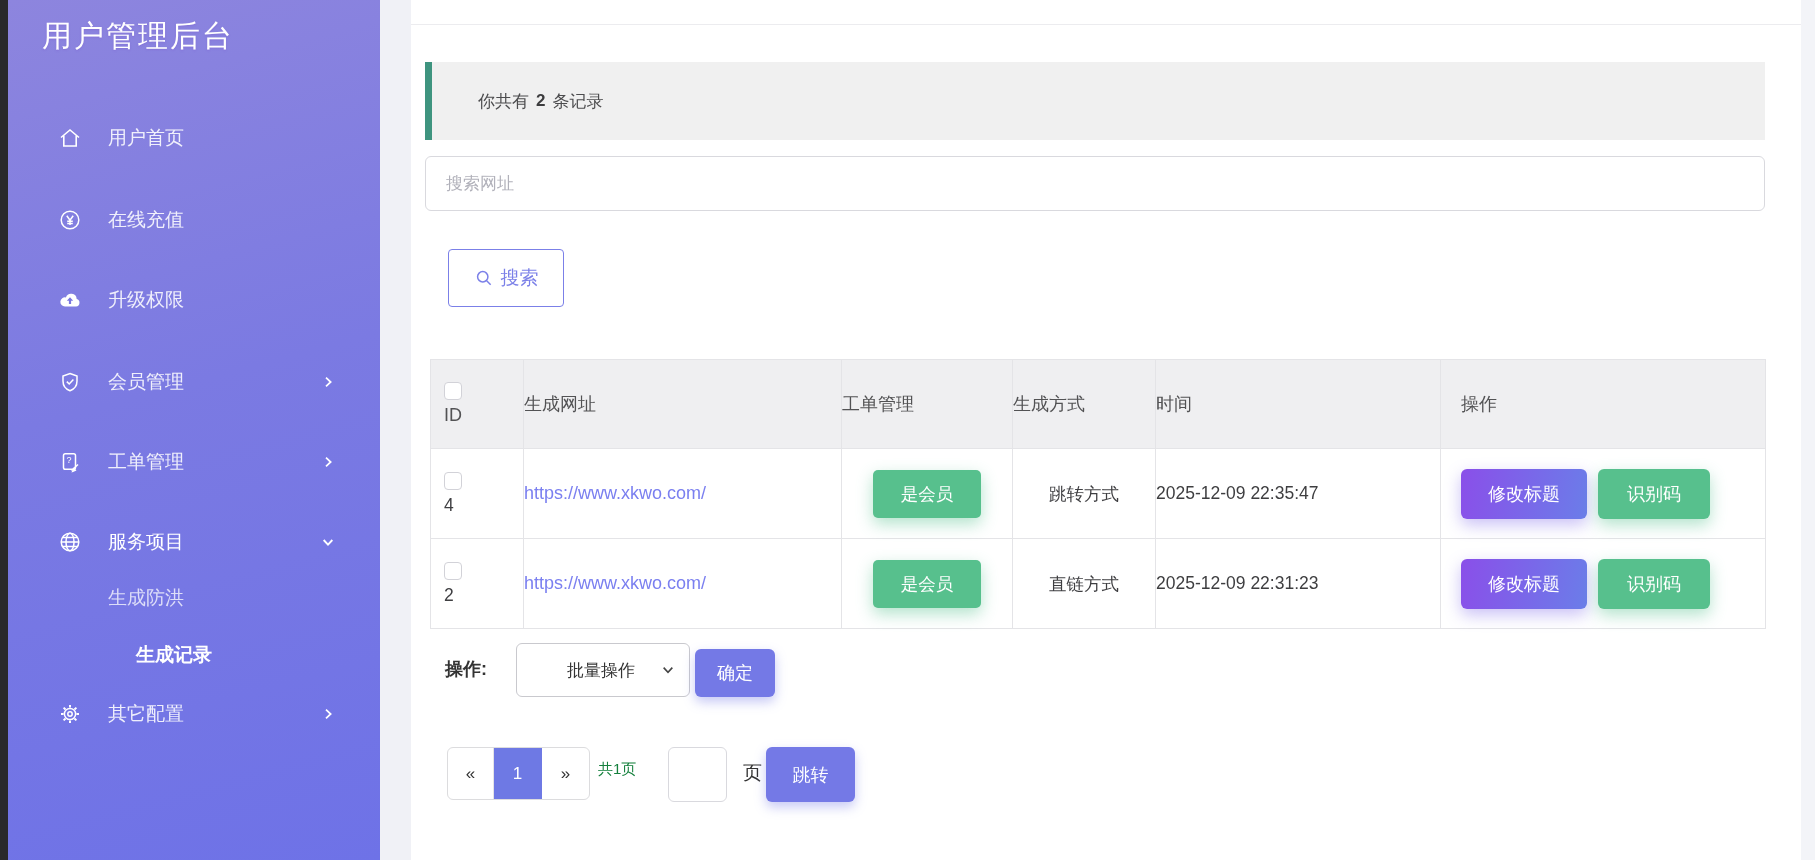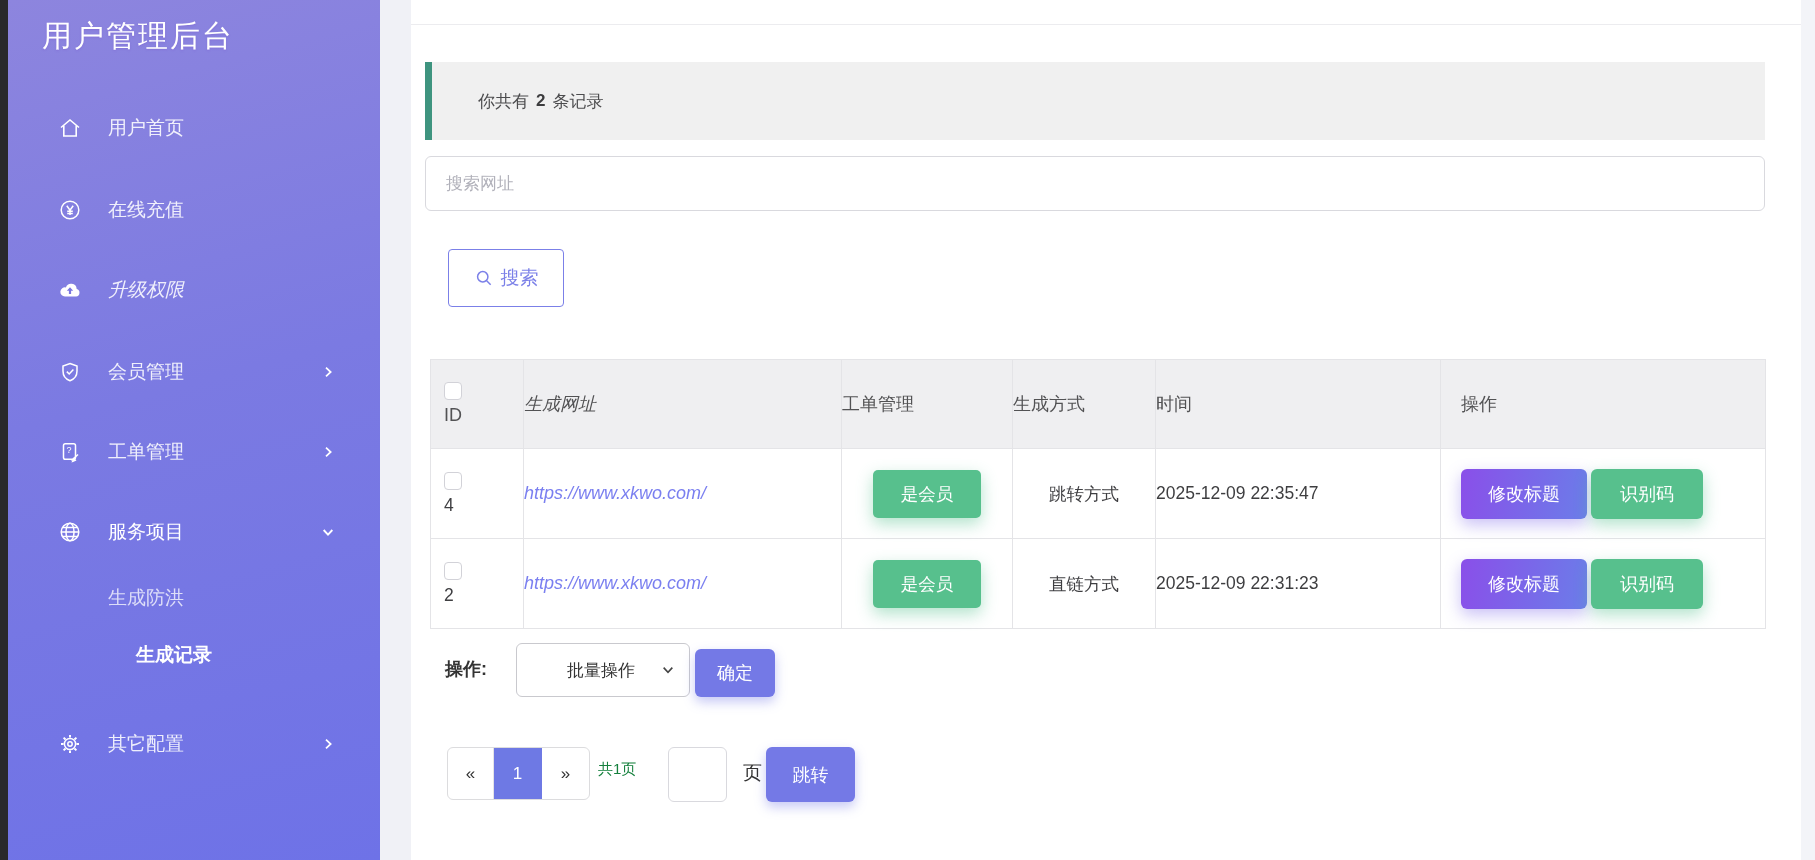--- a/index.html
+++ b/index.html
@@ -9,21 +9,21 @@
 
   
   .edge-strip { position:absolute; left:0; top:0; width:8px; height:860px; background:#29292b; }
 
   
   .sidebar { position:absolute; left:8px; top:0; width:372px; height:860px;
              background:linear-gradient(165deg,#8d85de 0%,#7b7ae2 45%,#6e72e7 100%); }
   .sb-title { position:absolute; left:34px; top:16px; font-size:30px; color:#ffffff;
               letter-spacing:2px; font-weight:400; text-shadow:0 1px 2px rgba(120,80,200,.35); }
   .sb-item { position:absolute; left:0; width:372px; height:32px; display:flex; align-items:center;
-             color:rgba(255,255,255,.88); font-size:19px; cursor:pointer; }
+             color:rgba(255,255,255,.88); font-size:19px; cursor:pointer;margin-top:10px; }
   .sb-item .ic { position:absolute; left:50px; width:24px; height:24px; }
   .sb-item .lbl { position:absolute; left:100px; }
   .sb-item .chev { position:absolute; right:44px; width:16px; height:16px; }
   .sb-sub { position:absolute; left:0; width:328px; height:30px; display:flex; align-items:center;
             color:rgba(255,255,255,.75); font-size:19px; cursor:pointer; }
   .sb-sub .lbl { position:absolute; left:100px; }
   .sb-sub.active { color:#ffffff; font-weight:700;margin-left:28px; }
 
   
   .gap-strip { position:absolute; left:380px; top:0; width:31px; height:860px; background:#f0f1f6; }
@@ -47,31 +47,31 @@
                 display:flex; align-items:center; justify-content:center; gap:7px; cursor:pointer;
                 font-family:inherit; }
 
   
   table.records { position:absolute; left:19px; top:359px; width:1335px; border-collapse:collapse;
                   table-layout:fixed; font-size:17.5px; color:#3f3f42; }
   table.records th, table.records td { border:1px solid #e4e4e7; padding:0; }
   table.records thead th { background:#efeff1; height:89px; font-weight:400; color:#525254;
                            text-align:left; font-size:18px; }
   table.records tbody td { background:#fff; height:90px; }
-  .cell-pad { padding-left:15px;font-style:italic; }
+  .cell-pad { padding-left:15px; }
   .cell-time { padding-left:25px; color:#3e3e40; }
   .cell-center { text-align:center; }
   .id-stack { display:flex; flex-direction:column; gap:5px; padding-left:13px; }
   .checkbox { width:18px; height:18px; border:1.5px solid #d2d2d8; border-radius:4px;
               background:#fff; cursor:pointer; }
   .url-link { color:#7a7ff0; text-decoration:none; cursor:pointer; font-size:18px; }
   .badge-member { display:inline-block; min-width:108px; height:48px; line-height:48px;
                   background:#57c08d; color:#fff; border-radius:5px; font-size:17.5px;
                   box-shadow:0 6px 16px rgba(87,192,141,.45); text-align:center; }
-  .ops { display:flex; gap:4px; padding-left:20px; }
+  .ops { display:flex; gap:11px; padding-left:20px; }
   .btn-edit { width:126px; height:50px; border:none; border-radius:6px; color:#fff; font-size:18px;
               background:linear-gradient(100deg,#8a4fe9 0%,#6b7de9 100%); cursor:pointer;
               box-shadow:0 6px 16px rgba(122,100,232,.4); font-family:inherit; }
   .btn-code { width:112px; height:50px; border:none; border-radius:6px; color:#fff; font-size:18px;
               background:#57c08d; cursor:pointer; box-shadow:0 6px 16px rgba(87,192,141,.45);
               font-family:inherit; }
 
   
   .batch-label { position:absolute; left:34px; top:657px; font-size:18px; font-weight:700; color:#333; }
   .batch-select-wrap { position:absolute; left:105px; top:643px; width:174px; height:54px; }
@@ -128,21 +128,21 @@
     <div class="sb-item" style="top:194px;">
       <span class="ic">
         <svg width="24" height="24" viewBox="0 0 24 24" fill="none" stroke="#fff" stroke-width="1.5">
           <circle cx="12" cy="12" r="8.8"></circle>
           <path d="M8.8 7.8 L12 12.2 L15.2 7.8 M12 12.2 V17 M9.2 13.2 H14.8 M9.2 15.4 H14.8"></path>
         </svg>
         </span>
       <span class="lbl">在线充值</span>
     </div>
 
-    <div class="sb-item" style="top:274px;font-style:italic;">
+    <div class="sb-item" style="top:274px;">
       <span class="ic">
         <svg width="24" height="24" viewBox="0 0 24 24">
           <path fill="#fff" d="M7 18.5 a4.6 4.6 0 1 1 .9-9.1 a5.6 5.6 0 0 1 10.8 1.5 a3.9 3.9 0 0 1 -.6 7.6 Z"></path>
           <path fill="#7b77e0" d="M12 9.2 l3.2 3.6 h-2.1 v3.2 h-2.2 v-3.2 H8.8 Z"></path>
         </svg>
         </span>
       <span class="lbl">升级权限</span>
     </div>
 
     <div class="sb-item" style="top:356px;">
@@ -193,21 +193,21 @@
         </span>
     </div>
 
     <div class="sb-sub" style="top:583px;">
       <span class="lbl">生成防洪</span>
     </div>
     <div class="sb-sub active" style="top:640px;">
       <span class="lbl">生成记录</span>
     </div>
 
-    <div class="sb-item" style="top:728px;text-align:center;">
+    <div class="sb-item" style="top:688px;text-align:center;">
       <span class="ic">
         <svg width="24" height="24" viewBox="0 0 24 24" fill="none" stroke="#fff" stroke-width="1.5">
           <circle cx="12" cy="12" r="5.6"></circle>
             <circle cx="12" cy="12" r="2.2"></circle>
           <g stroke-width="2">
             <line x1="12" y1="3" x2="12" y2="5.6"></line>
               <line x1="12" y1="18.4" x2="12" y2="21"></line>
             <line x1="3" y1="12" x2="5.6" y2="12"></line>
               <line x1="18.4" y1="12" x2="21" y2="12"></line>
             <line x1="5.6" y1="5.6" x2="7.5" y2="7.5"></line>

